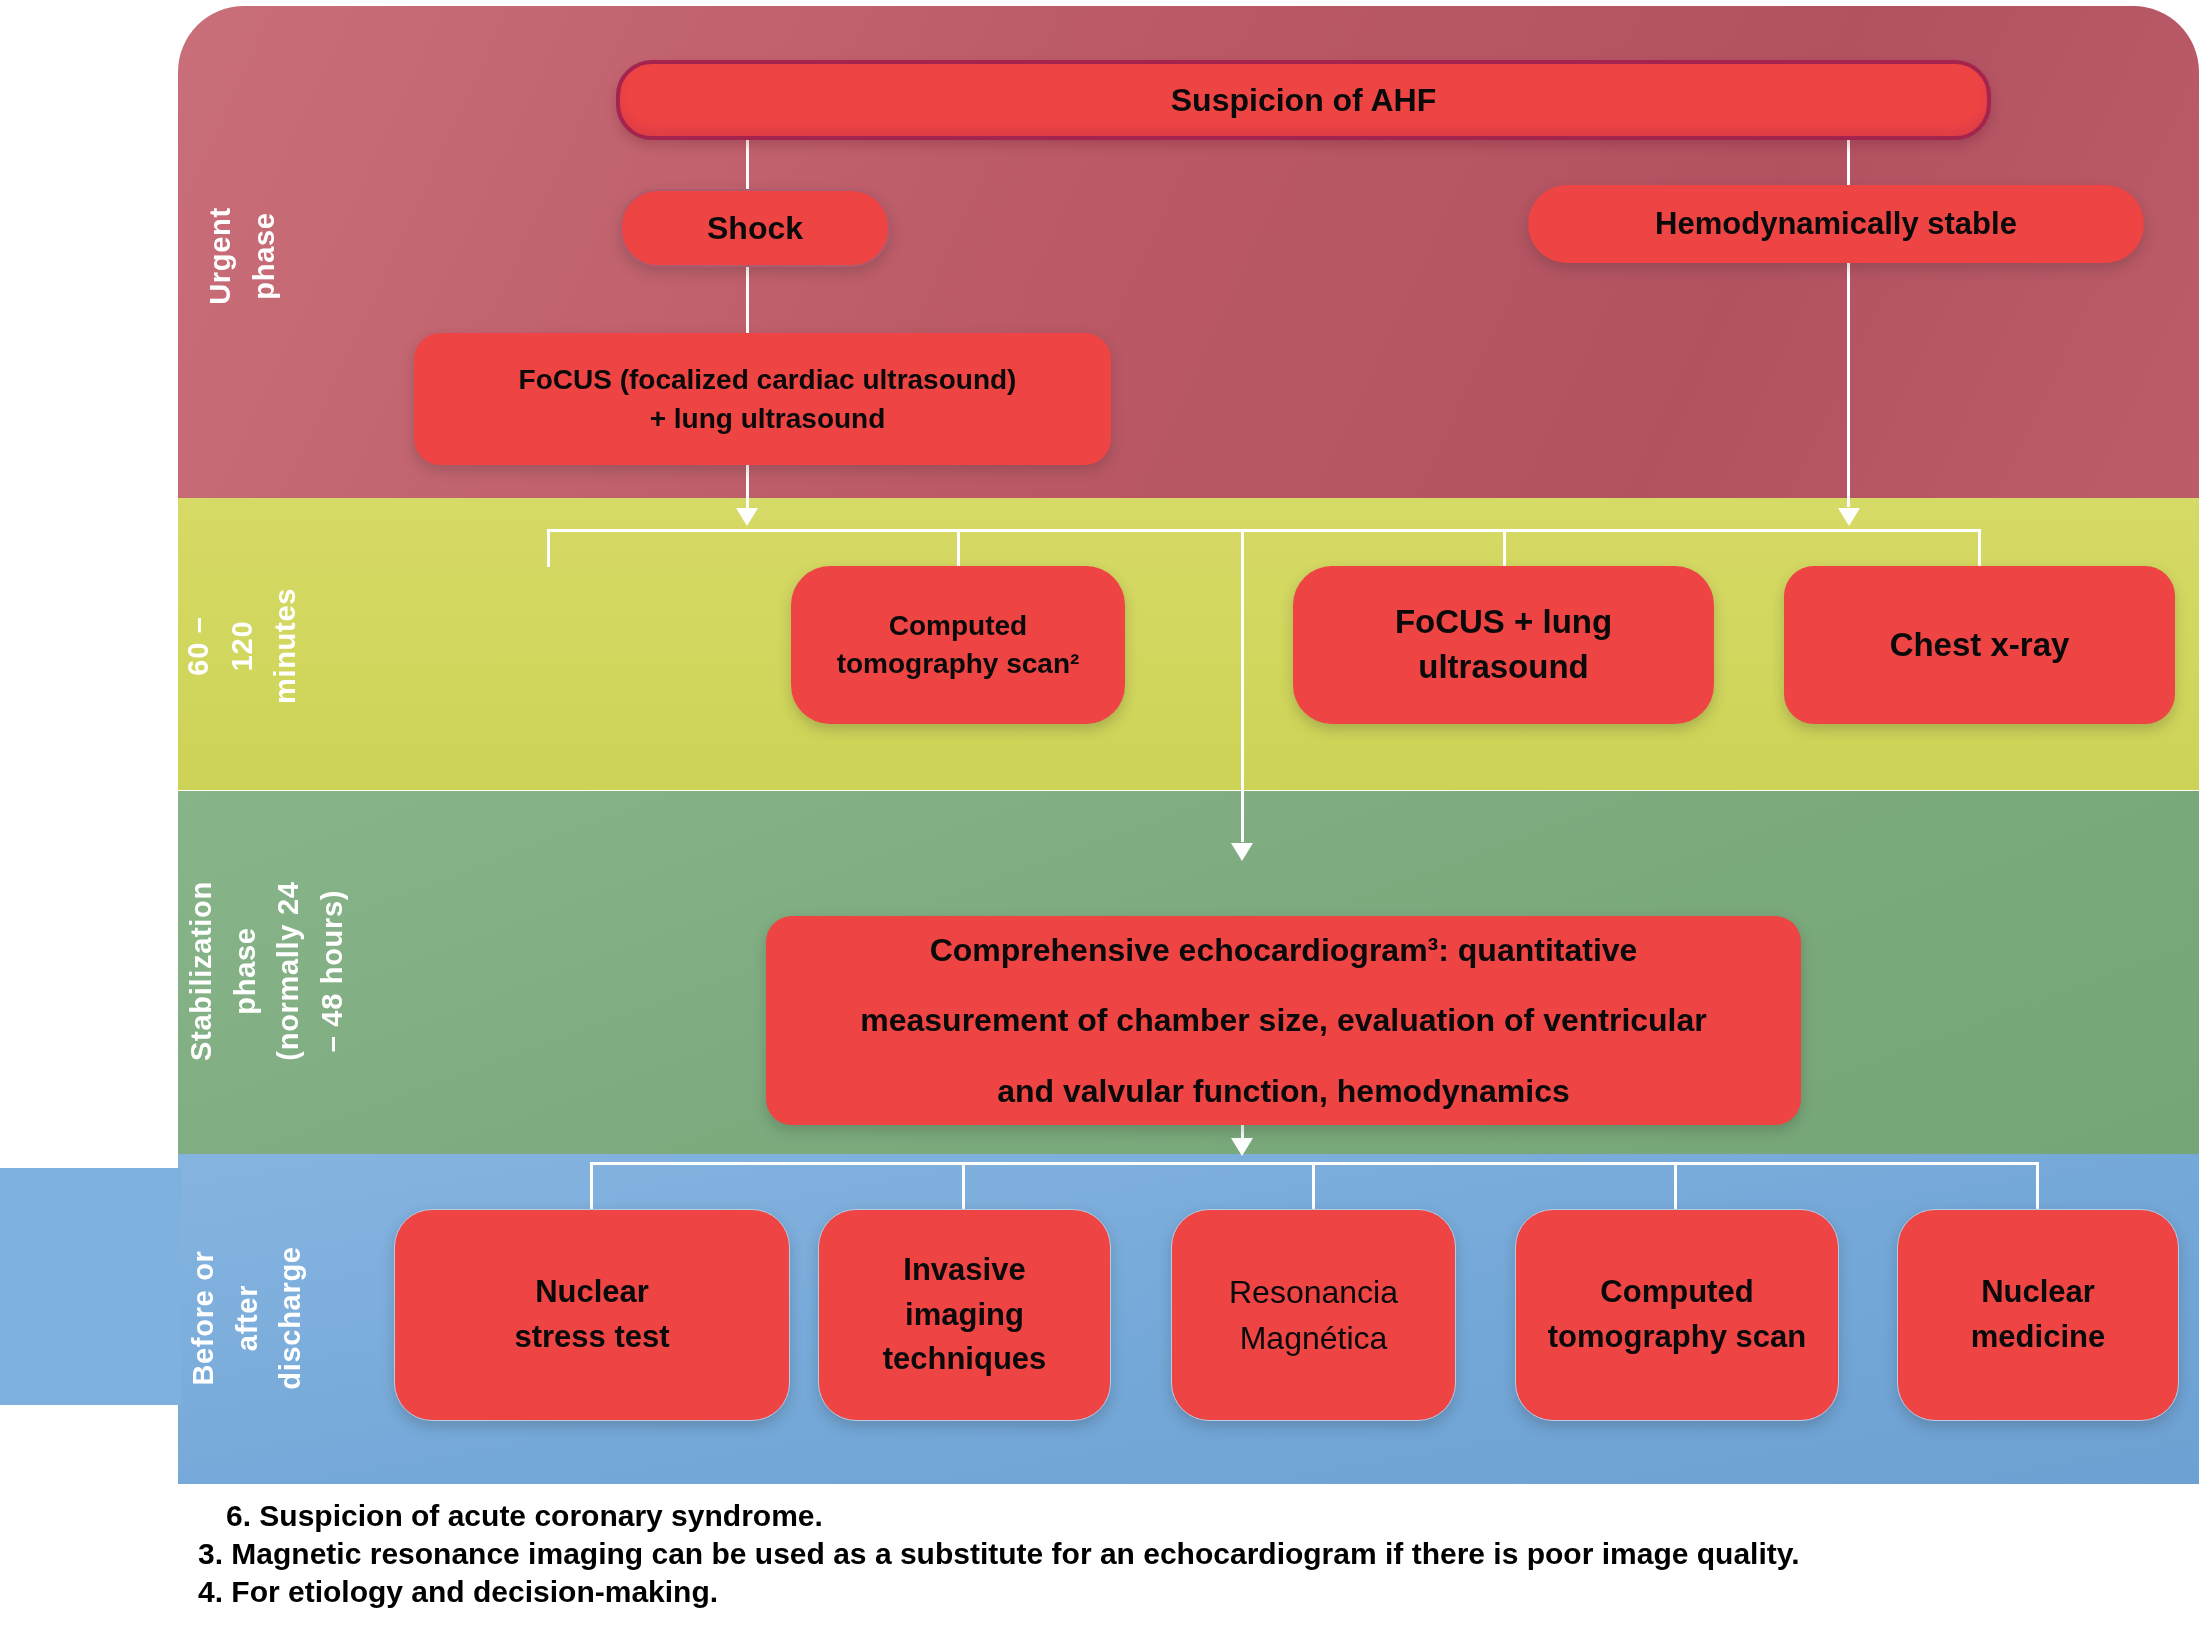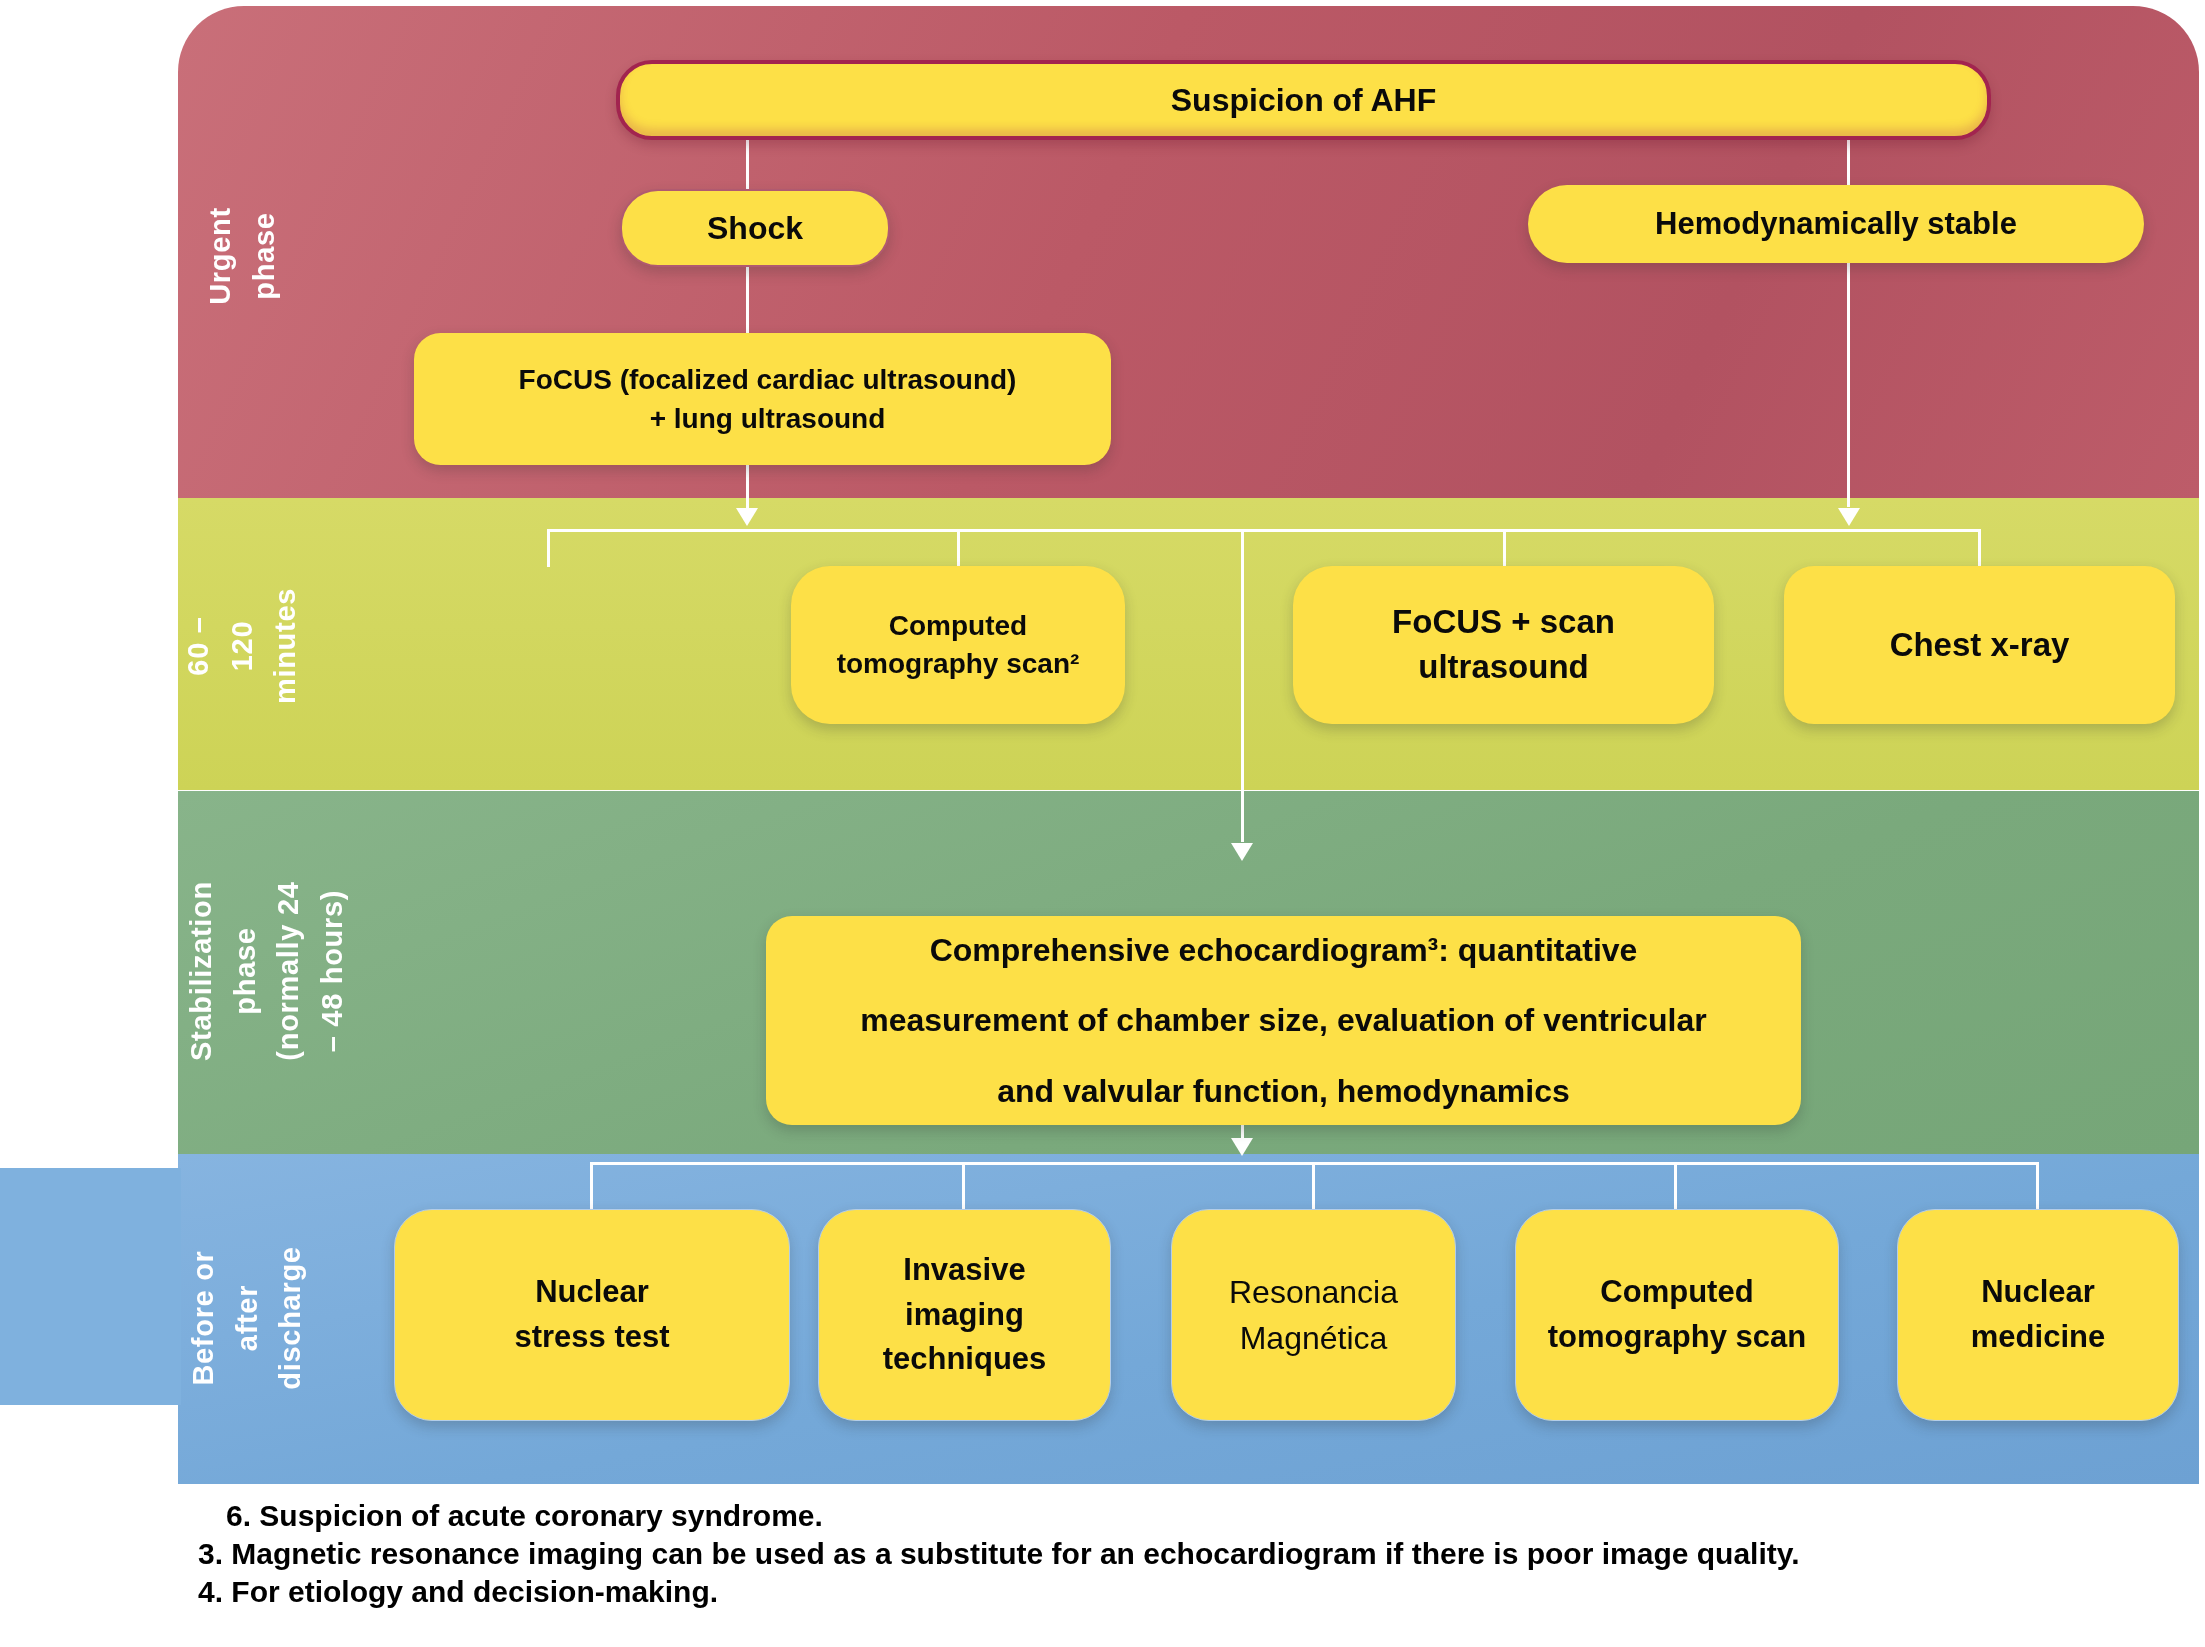--- a/index.html
+++ b/index.html
@@ -22,21 +22,21 @@
   }
   
   .vlabel{position:absolute;width:0;height:0;}
   .vlabel > div{
     position:absolute;transform:translate(-50%,-50%) rotate(-90deg);
     white-space:pre-line;text-align:center;font-weight:700;font-size:29px;
     color:#ffffff;line-height:1.5;letter-spacing:0.7px;
   }
   
   .node{
-    position:absolute;background:#fde047;display:flex;align-items:center;justify-content:center;
+    position:absolute;background:#ef4444;display:flex;align-items:center;justify-content:center;
     text-align:center;white-space:pre-line;font-weight:700;color:#0a0a0a;
     box-shadow:0 5.6px 12.5px rgba(40,40,40,0.22);
   }
   .suspicion{
     left:616px;top:60px;width:1367px;height:72px;border-radius:36px;
     border:4.2px solid #a2244f;font-size:32px;
     box-shadow:inset 0 -7px 9.7px rgba(162,36,79,0.22), 0 5.6px 11px rgba(100,20,40,0.25);
   }
   .shock{left:620px;top:189px;width:266px;height:74px;border-radius:38px;border:2.1px solid #b05a70;font-size:32px;}
   .hemo{left:1528px;top:185px;width:616px;height:78px;border-radius:39px;font-size:31px;}
@@ -126,21 +126,21 @@
   <div class="vline" style="left:2036px;top:1162px;height:47px;"></div>
 
   <div class="node suspicion">Suspicion of AHF</div>
   <div class="node shock">Shock</div>
   <div class="node hemo">Hemodynamically stable</div>
   <div class="node focus-urgent">FoCUS (focalized cardiac ultrasound)
 + lung ultrasound</div>
 
   <div class="node ct1">Computed
 tomography scan²</div>
-  <div class="node focus-lung">FoCUS + scan
+  <div class="node focus-lung">FoCUS + lung
 ultrasound</div>
   <div class="node chest">Chest x-ray</div>
 
   <div class="node echo">Comprehensive echocardiogram³: quantitative
 measurement of chamber size, evaluation of ventricular
 and valvular function, hemodynamics</div>
 
   <div class="node bbox b1">Nuclear
 stress test</div>
   <div class="node bbox b2">Invasive

